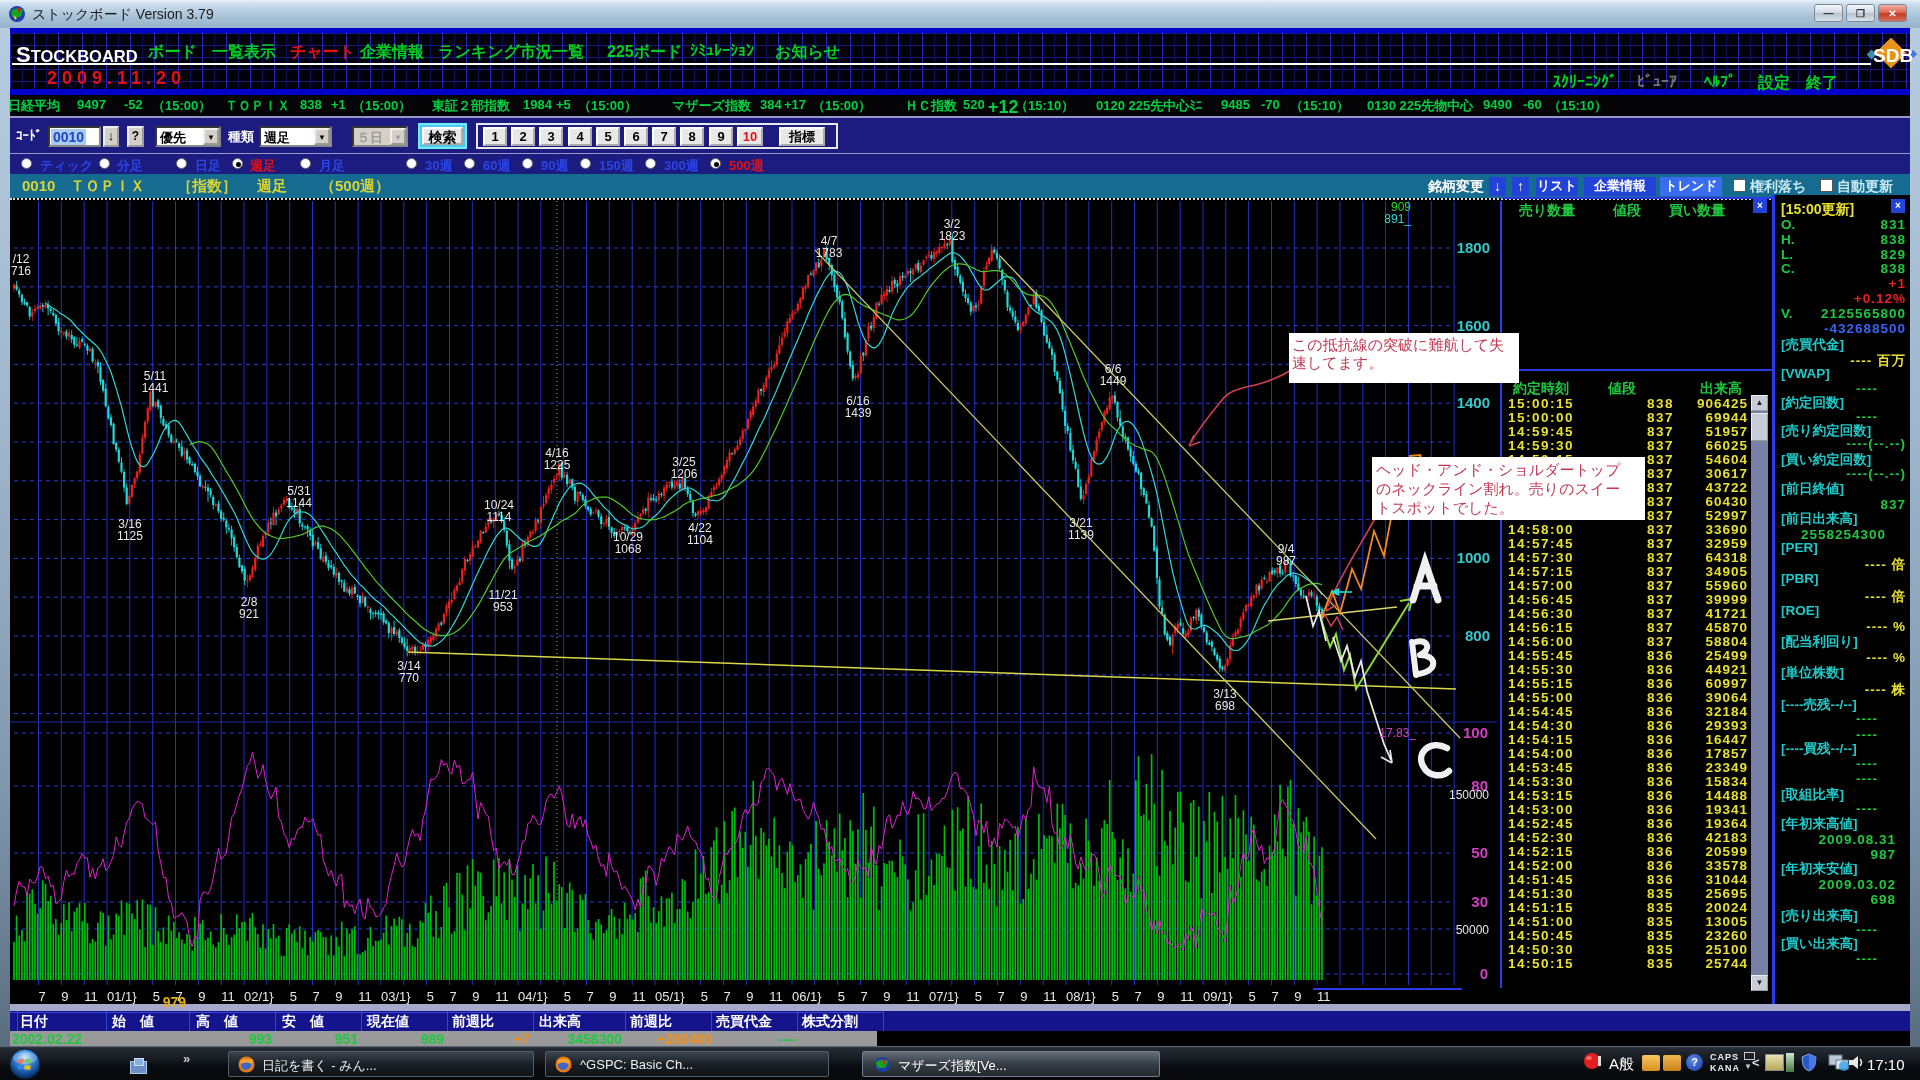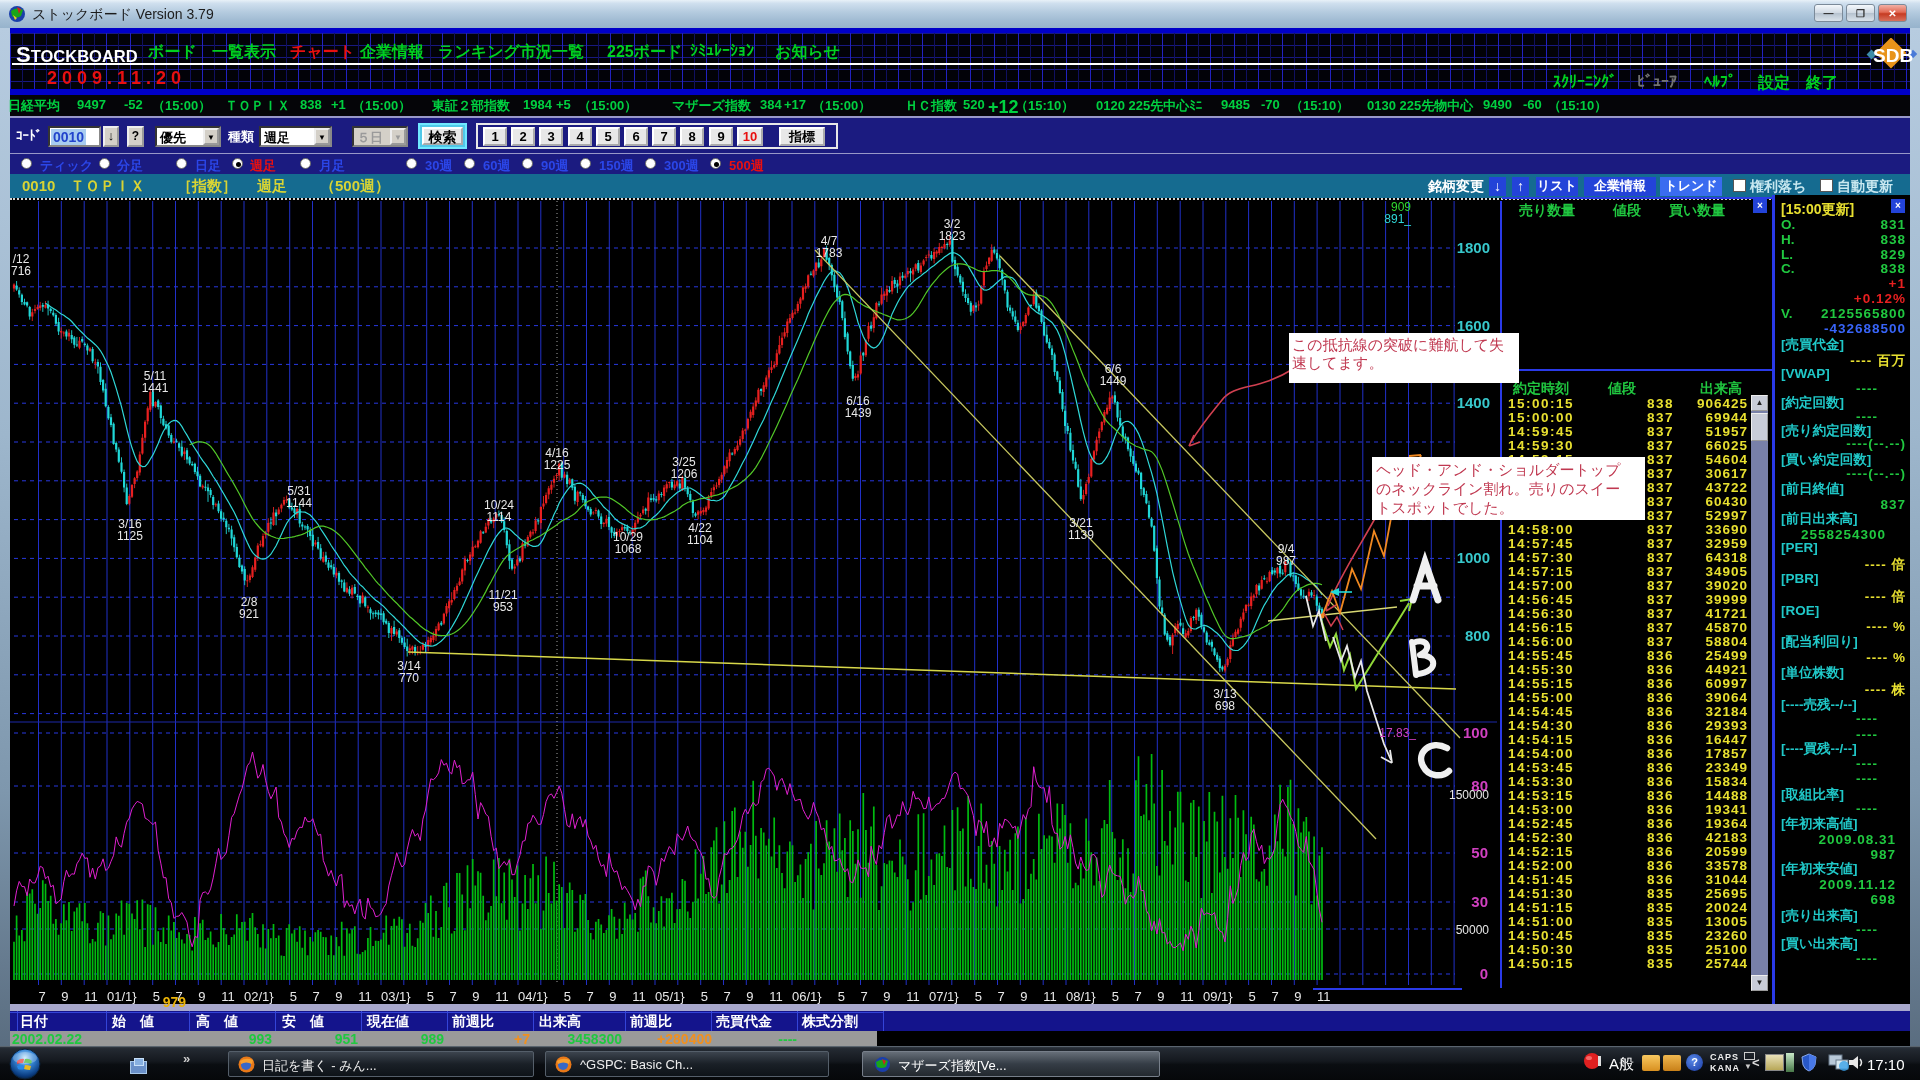--- a/index.html
+++ b/index.html
@@ -313,21 +313,21 @@
 <div class="ab b" style="left:1508px;top:438px;width:240px;color:#e8e030;font-size:13.5px;font-family:'Liberation Sans',sans-serif"><span style="letter-spacing:1.5px">14:59:30</span><span style="position:absolute;right:74px;letter-spacing:1.5px">837</span><span style="position:absolute;right:0;letter-spacing:1px">66025</span></div>
 <div class="ab b" style="left:1508px;top:452px;width:240px;color:#e8e030;font-size:13.5px;font-family:'Liberation Sans',sans-serif"><span style="letter-spacing:1.5px">14:59:15</span><span style="position:absolute;right:74px;letter-spacing:1.5px">837</span><span style="position:absolute;right:0;letter-spacing:1px">54604</span></div>
 <div class="ab b" style="left:1508px;top:466px;width:240px;color:#e8e030;font-size:13.5px;font-family:'Liberation Sans',sans-serif"><span style="letter-spacing:1.5px">14:59:00</span><span style="position:absolute;right:74px;letter-spacing:1.5px">837</span><span style="position:absolute;right:0;letter-spacing:1px">30617</span></div>
 <div class="ab b" style="left:1508px;top:480px;width:240px;color:#e8e030;font-size:13.5px;font-family:'Liberation Sans',sans-serif"><span style="letter-spacing:1.5px">14:58:45</span><span style="position:absolute;right:74px;letter-spacing:1.5px">837</span><span style="position:absolute;right:0;letter-spacing:1px">43722</span></div>
 <div class="ab b" style="left:1508px;top:494px;width:240px;color:#e8e030;font-size:13.5px;font-family:'Liberation Sans',sans-serif"><span style="letter-spacing:1.5px">14:58:30</span><span style="position:absolute;right:74px;letter-spacing:1.5px">837</span><span style="position:absolute;right:0;letter-spacing:1px">60430</span></div>
 <div class="ab b" style="left:1508px;top:508px;width:240px;color:#e8e030;font-size:13.5px;font-family:'Liberation Sans',sans-serif"><span style="letter-spacing:1.5px">14:58:15</span><span style="position:absolute;right:74px;letter-spacing:1.5px">837</span><span style="position:absolute;right:0;letter-spacing:1px">52997</span></div>
 <div class="ab b" style="left:1508px;top:522px;width:240px;color:#e8e030;font-size:13.5px;font-family:'Liberation Sans',sans-serif"><span style="letter-spacing:1.5px">14:58:00</span><span style="position:absolute;right:74px;letter-spacing:1.5px">837</span><span style="position:absolute;right:0;letter-spacing:1px">33690</span></div>
 <div class="ab b" style="left:1508px;top:536px;width:240px;color:#e8e030;font-size:13.5px;font-family:Liberation Sans, sans-serif"><span style="letter-spacing:1.5px">14:57:45</span><span style="position:absolute;right:74px;letter-spacing:1.5px">837</span><span style="position:absolute;right:0;letter-spacing:1px">32959</span></div>
 <div class="ab b" style="left:1508px;top:550px;width:240px;color:#e8e030;font-size:13.5px;font-family:'Liberation Sans',sans-serif"><span style="letter-spacing:1.5px">14:57:30</span><span style="position:absolute;right:74px;letter-spacing:1.5px">837</span><span style="position:absolute;right:0;letter-spacing:1px">64318</span></div>
 <div class="ab b" style="left:1508px;top:564px;width:240px;color:#e8e030;font-size:13.5px;font-family:'Liberation Sans',sans-serif"><span style="letter-spacing:1.5px">14:57:15</span><span style="position:absolute;right:74px;letter-spacing:1.5px">837</span><span style="position:absolute;right:0;letter-spacing:1px">34905</span></div>
-<div class="ab b" style="left:1508px;top:578px;width:240px;color:#e8e030;font-size:13.5px;font-family:'Liberation Sans',sans-serif"><span style="letter-spacing:1.5px">14:57:00</span><span style="position:absolute;right:74px;letter-spacing:1.5px">837</span><span style="position:absolute;right:0;letter-spacing:1px">39020</span></div>
+<div class="ab b" style="left:1508px;top:578px;width:240px;color:#e8e030;font-size:13.5px;font-family:'Liberation Sans',sans-serif"><span style="letter-spacing:1.5px">14:57:00</span><span style="position:absolute;right:74px;letter-spacing:1.5px">837</span><span style="position:absolute;right:0;letter-spacing:1px">55960</span></div>
 <div class="ab b" style="left:1508px;top:592px;width:240px;color:#e8e030;font-size:13.5px;font-family:'Liberation Sans',sans-serif"><span style="letter-spacing:1.5px">14:56:45</span><span style="position:absolute;right:74px;letter-spacing:1.5px">837</span><span style="position:absolute;right:0;letter-spacing:1px">39999</span></div>
 <div class="ab b" style="left:1508px;top:606px;width:240px;color:#e8e030;font-size:13.5px;font-family:'Liberation Sans',sans-serif"><span style="letter-spacing:1.5px">14:56:30</span><span style="position:absolute;right:74px;letter-spacing:1.5px">837</span><span style="position:absolute;right:0;letter-spacing:1px">41721</span></div>
 <div class="ab b" style="left:1508px;top:620px;width:240px;color:#e8e030;font-size:13.5px;font-family:'Liberation Sans',sans-serif"><span style="letter-spacing:1.5px">14:56:15</span><span style="position:absolute;right:74px;letter-spacing:1.5px">837</span><span style="position:absolute;right:0;letter-spacing:1px">45870</span></div>
 <div class="ab b" style="left:1508px;top:634px;width:240px;color:#e8e030;font-size:13.5px;font-family:'Liberation Sans',sans-serif"><span style="letter-spacing:1.5px">14:56:00</span><span style="position:absolute;right:74px;letter-spacing:1.5px">837</span><span style="position:absolute;right:0;letter-spacing:1px">58804</span></div>
 <div class="ab b" style="left:1508px;top:648px;width:240px;color:#e8e030;font-size:13.5px;font-family:'Liberation Sans',sans-serif"><span style="letter-spacing:1.5px">14:55:45</span><span style="position:absolute;right:74px;letter-spacing:1.5px">836</span><span style="position:absolute;right:0;letter-spacing:1px">25499</span></div>
 <div class="ab b" style="left:1508px;top:662px;width:240px;color:#e8e030;font-size:13.5px;font-family:'Liberation Sans',sans-serif"><span style="letter-spacing:1.5px">14:55:30</span><span style="position:absolute;right:74px;letter-spacing:1.5px">836</span><span style="position:absolute;right:0;letter-spacing:1px">44921</span></div>
 <div class="ab b" style="left:1508px;top:676px;width:240px;color:#e8e030;font-size:13.5px;font-family:'Liberation Sans',sans-serif"><span style="letter-spacing:1.5px">14:55:15</span><span style="position:absolute;right:74px;letter-spacing:1.5px">836</span><span style="position:absolute;right:0;letter-spacing:1px">60997</span></div>
 <div class="ab b" style="left:1508px;top:690px;width:240px;color:#e8e030;font-size:13.5px;font-family:'Liberation Sans',sans-serif"><span style="letter-spacing:1.5px">14:55:00</span><span style="position:absolute;right:74px;letter-spacing:1.5px">836</span><span style="position:absolute;right:0;letter-spacing:1px">39064</span></div>
 <div class="ab b" style="left:1508px;top:704px;width:240px;color:#e8e030;font-size:13.5px;font-family:'Liberation Sans',sans-serif"><span style="letter-spacing:1.5px">14:54:45</span><span style="position:absolute;right:74px;letter-spacing:1.5px">836</span><span style="position:absolute;right:0;letter-spacing:1px">32184</span></div>
 <div class="ab b" style="left:1508px;top:718px;width:240px;color:#e8e030;font-size:13.5px;font-family:'Liberation Sans',sans-serif"><span style="letter-spacing:1.5px">14:54:30</span><span style="position:absolute;right:74px;letter-spacing:1.5px">836</span><span style="position:absolute;right:0;letter-spacing:1px">29393</span></div>
@@ -397,21 +397,21 @@
 <div class="ab b" style="left:1772px;top:727px;width:106px;text-align:right;color:#20c840;font-size:13.5px;letter-spacing:1px">----</div>
 <div class="ab b" style="left:1781px;top:740px;color:#20c8c8;font-size:13.5px">[----買残--/--]</div>
 <div class="ab b" style="left:1772px;top:756px;width:106px;text-align:right;color:#20c840;font-size:13.5px;letter-spacing:1px">----</div>
 <div class="ab b" style="left:1772px;top:771px;width:106px;text-align:right;color:#20c840;font-size:13.5px;letter-spacing:1px">----</div>
 <div class="ab b" style="left:1781px;top:786px;color:#20c8c8;font-size:13.5px">[取組比率]</div>
 <div class="ab b" style="left:1772px;top:801px;width:106px;text-align:right;color:#20c840;font-size:13.5px;letter-spacing:1px">----</div>
 <div class="ab b" style="left:1781px;top:815px;color:#20c8c8;font-size:13.5px">[年初来高値]</div>
 <div class="ab b" style="left:1772px;top:832px;width:124px;text-align:right;color:#20c840;font-size:13.5px;letter-spacing:1px">2009.08.31</div>
 <div class="ab b" style="left:1772px;top:847px;width:124px;text-align:right;color:#20c840;font-size:13.5px;letter-spacing:1px">987</div>
 <div class="ab b" style="left:1781px;top:860px;color:#20c8c8;font-size:13.5px">[年初来安値]</div>
-<div class="ab b" style="left:1772px;top:877px;width:124px;text-align:right;color:#20c840;font-size:13.5px;letter-spacing:1px">2009.11.12</div>
+<div class="ab b" style="left:1772px;top:877px;width:124px;text-align:right;color:#20c840;font-size:13.5px;letter-spacing:1px">2009.03.02</div>
 <div class="ab b" style="left:1772px;top:892px;width:124px;text-align:right;color:#20c840;font-size:13.5px;letter-spacing:1px">698</div>
 <div class="ab b" style="left:1781px;top:907px;color:#20c8c8;font-size:13.5px">[売り出来高]</div>
 <div class="ab b" style="left:1772px;top:922px;width:106px;text-align:right;color:#20c840;font-size:13.5px;letter-spacing:1px">----</div>
 <div class="ab b" style="left:1781px;top:935px;color:#20c8c8;font-size:13.5px">[買い出来高]</div>
 <div class="ab b" style="left:1772px;top:951px;width:106px;text-align:right;color:#20c840;font-size:13.5px;letter-spacing:1px">----</div>
 <div class="ab" style="left:1289px;top:333px;width:230px;height:50px;background:#fff;z-index:30"></div>
 <div class="ab" style="left:1292px;top:336px;color:#c03850;font-size:15px;z-index:31;line-height:18px">この抵抗線の突破に難航して失<br>速してます。</div>
 <div class="ab" style="left:1372px;top:457px;width:273px;height:63px;background:#fff;z-index:30"></div>
 <div class="ab" style="left:1376px;top:460px;color:#c03850;font-size:15px;z-index:31;line-height:19px">ヘッド・アンド・ショルダートップ<br>のネックライン割れ。売りのスイー<br>トスポットでした。</div>
 <div class="ab" style="left:10px;top:1004px;width:1900px;height:7px;background:#a8a8cc"></div>

